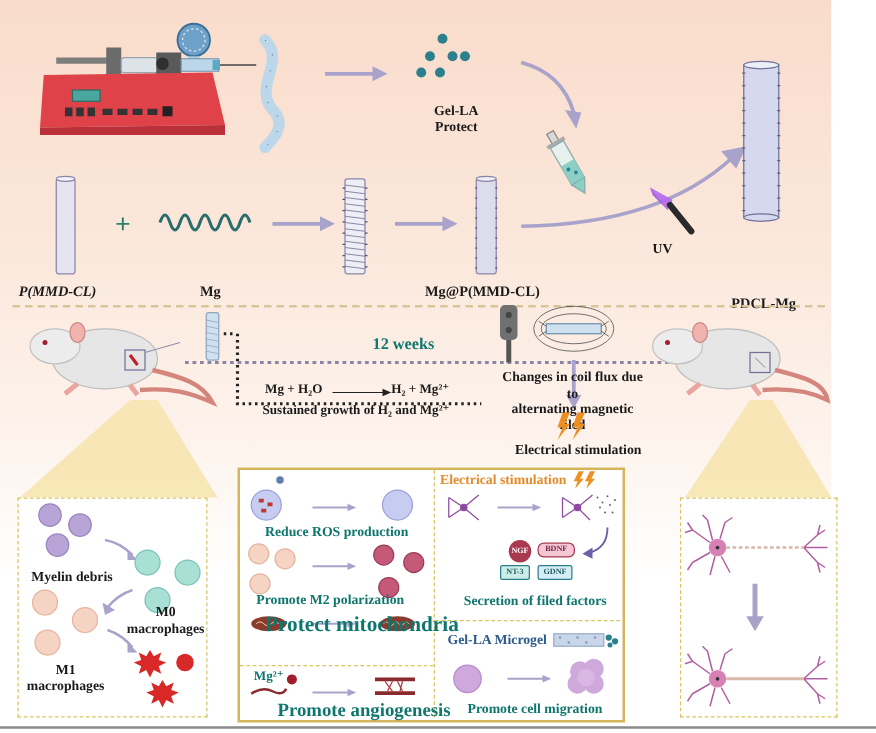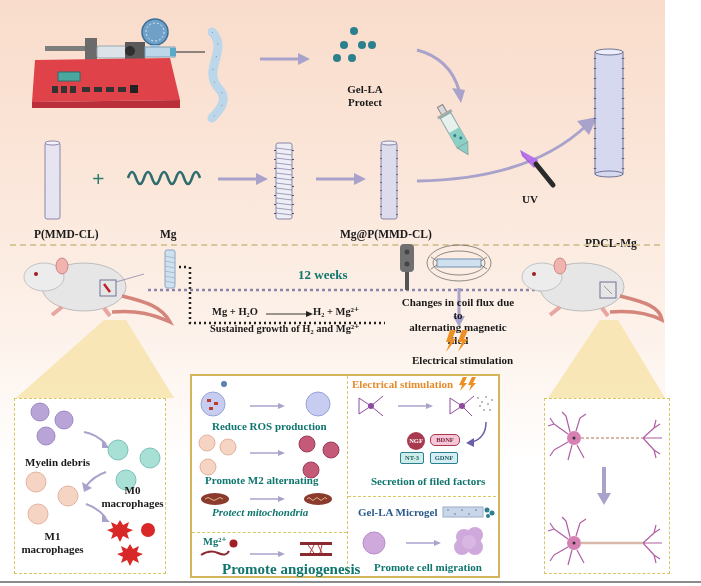--- a/index.html
+++ b/index.html
@@ -106,21 +106,21 @@
   <ellipse cx="16" cy="126" rx="14" ry="3" fill="#d6d8ef" stroke="#6f7396"></ellipse>
   <line x1="2" y1="10" x2="2" y2="122" stroke="#5a5f85" stroke-dasharray="1 9" stroke-width="2.5"></line>
   <line x1="30" y1="10" x2="30" y2="122" stroke="#5a5f85" stroke-dasharray="1 9" stroke-width="2.5"></line>
 </svg>
 <div class="lbl" style="left:585px;top:193px;margin-top:44px;">PDCL-Mg</div>
 
 <svg style="left:43px;top:140px;" width="20" height="82">
   <rect x="2" y="3" width="15" height="76" rx="2" fill="#e7e4f2" stroke="#8a86a8"></rect>
   <ellipse cx="9.5" cy="3" rx="7.5" ry="2" fill="#f4f2fa" stroke="#8a86a8"></ellipse>
 </svg>
-<div class="lbl" style="left:34px;top:228px;">P(MMD-CL)</div>
+<div class="lbl" style="left:15px;top:228px;font-style:italic;">P(MMD-CL)</div>
 
 <div class="lbl" style="left:92px;top:166px;font-size:22px;color:#2c7f6c;">+</div>
 
 <svg style="left:126px;top:168px;" width="78" height="20">
   <path d="M2,10 q4,-12 8,0 t8,0 t8,0 t8,0 t8,0 t8,0 t8,0 t8,0 t8,0" fill="none" stroke="#2c6c6c" stroke-width="2.5"></path>
 </svg>
 <div class="lbl" style="left:160px;top:228px;text-align:center;">Mg</div>
 
 <svg style="left:218px;top:172px;" width="50" height="14">
   <line x1="0" y1="7" x2="40" y2="7" stroke="#a9a3cc" stroke-width="3"></line>
@@ -299,35 +299,35 @@
 </svg>
 <svg style="left:250px;top:449px;" width="36" height="8">
   <line x1="0" y1="4" x2="30" y2="4" stroke="#a9a3cc" stroke-width="1.5"></line>
     <polygon points="28,1 35,4 28,7" fill="#a9a3cc"></polygon>
 </svg>
 <svg style="left:295px;top:434px;" width="50" height="46">
   <circle cx="12" cy="10" r="8" fill="#c45a78" stroke="#9b3b58"></circle>
   <circle cx="36" cy="16" r="8" fill="#c45a78" stroke="#9b3b58"></circle>
   <circle cx="16" cy="36" r="8" fill="#c45a78" stroke="#9b3b58"></circle>
 </svg>
-<div class="lbl red" style="left:205px;top:474px;font-size:11px;">Promote M2 alternating</div>
+<div class="lbl red" style="left:205px;top:474px;font-size:11px;">Promote M2 polarization</div>
 
 <svg style="left:200px;top:492px;" width="30" height="14">
   <ellipse cx="15" cy="7" rx="14" ry="6" fill="#8b3a2e"></ellipse>
     <path d="M5,7 q3,-3 6,0 t6,0 t6,0" fill="none" stroke="#f2d7a0" stroke-width="0.8"></path>
 </svg>
 <svg style="left:250px;top:495px;" width="36" height="8">
   <line x1="0" y1="4" x2="30" y2="4" stroke="#a9a3cc" stroke-width="1.5"></line>
     <polygon points="28,1 35,4 28,7" fill="#a9a3cc"></polygon>
 </svg>
 <svg style="left:303px;top:492px;" width="30" height="14">
   <ellipse cx="15" cy="7" rx="14" ry="6" fill="#8b3a2e"></ellipse>
     <path d="M4,7 q2,-3 4,0 t4,0 t4,0 t4,0 t4,0" fill="none" stroke="#f2d7a0" stroke-width="0.8"></path>
 </svg>
-<div class="lbl red" style="left:212px;top:506px;font-size:11px;font-style:italic;">Protect mitochondria</div>
+<div class="lbl red" style="left:212px;top:490px;font-size:17px;">Protect mitochondria</div>
 
 <div class="lbl red" style="left:203px;top:536px;font-size:10.5px;">Mg²⁺</div>
 <svg style="left:229px;top:539px;" width="9" height="9">
     <circle cx="4.5" cy="4.5" r="4" fill="#a01e28"></circle>
   </svg>
 <svg style="left:200px;top:549px;" width="30" height="8">
   <path d="M1,6 Q10,0 18,4 T29,2" fill="none" stroke="#8b2a2e" stroke-width="2"></path>
 </svg>
 <svg style="left:250px;top:550px;" width="36" height="8">
   <line x1="0" y1="4" x2="30" y2="4" stroke="#a9a3cc" stroke-width="1.5"></line>

